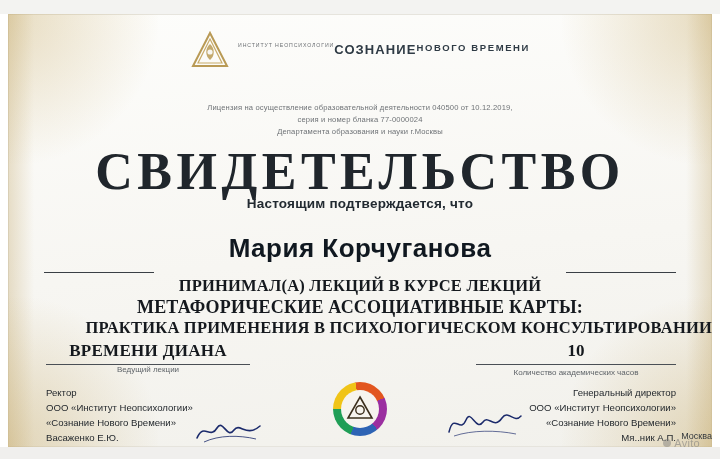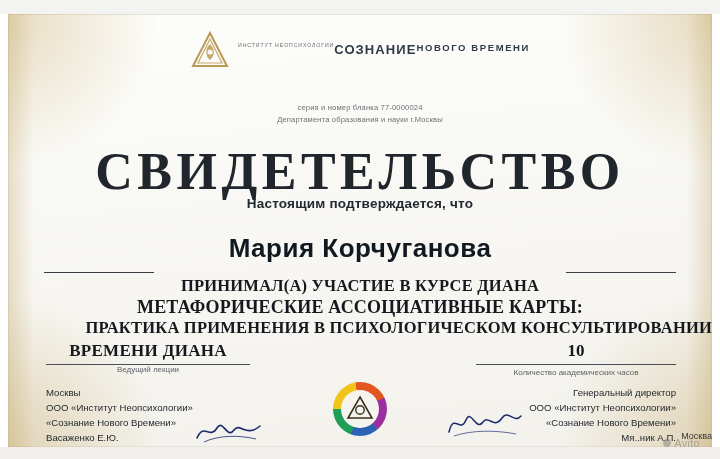--- a/index.html
+++ b/index.html
@@ -349,45 +349,46 @@
         </svg>
       </div>
       <div class="logo-text">
         <div class="logo-sup">ИНСТИТУТ НЕОПСИХОЛОГИИ</div>
         <div class="logo-main">СОЗНАНИЕ</div>
         <div class="logo-sub">НОВОГО ВРЕМЕНИ</div>
       </div>
     </div>
 
     <div class="licence">
+      <div>Лицензия на осуществление образовательной деятельности 040500 от 10.12.2019,</div>
       <div>серия и номер бланка 77-0000024</div>
       <div>Департамента образования и науки г.Москвы</div>
     </div>
 
     <div class="title">СВИДЕТЕЛЬСТВО</div>
     <div class="subtitle">Настоящим  подтверждается, что</div>
     <div class="recipient">Мария Корчуганова</div>
 
     <div class="rule left"></div>
     <div class="rule right"></div>
 
-    <div class="course-line1">ПРИНИМАЛ(А) УЧАСТИЕ В КУРСЕ ДИАНА</div>
+    <div class="course-line1">ПРИНИМАЛ(А) ЛЕКЦИЙ В КУРСЕ ЛЕКЦИЙ</div>
     <div class="course-line2">МЕТАФОРИЧЕСКИЕ АССОЦИАТИВНЫЕ КАРТЫ:</div>
     <div class="course-line3">ПРАКТИКА ПРИМЕНЕНИЯ В ПСИХОЛОГИЧЕСКОМ КОНСУЛЬТИРОВАНИИ</div>
 
     <div class="lecturer">ВРЕМЕНИ ДИАНА</div>
     <div class="lecturer-underline"></div>
     <div class="lecturer-caption">Ведущий лекции</div>
 
     <div class="hours">10</div>
     <div class="hours-underline"></div>
     <div class="hours-caption">Количество академических часов</div>
 
     <div class="sig-left">
-      <div>Москвы</div>
+      <div>Ректор</div>
       <div>ООО «Институт Неопсихологии»</div>
       <div>«Сознание Нового Времени»</div>
       <div>Васаженко Е.Ю.</div>
     </div>
 
     <div class="sig-right">
       <div>Генеральный директор</div>
       <div>ООО «Институт Неопсихологии»</div>
       <div>«Сознание Нового Времени»</div>
       <div>Мя..ник А.П.</div>

